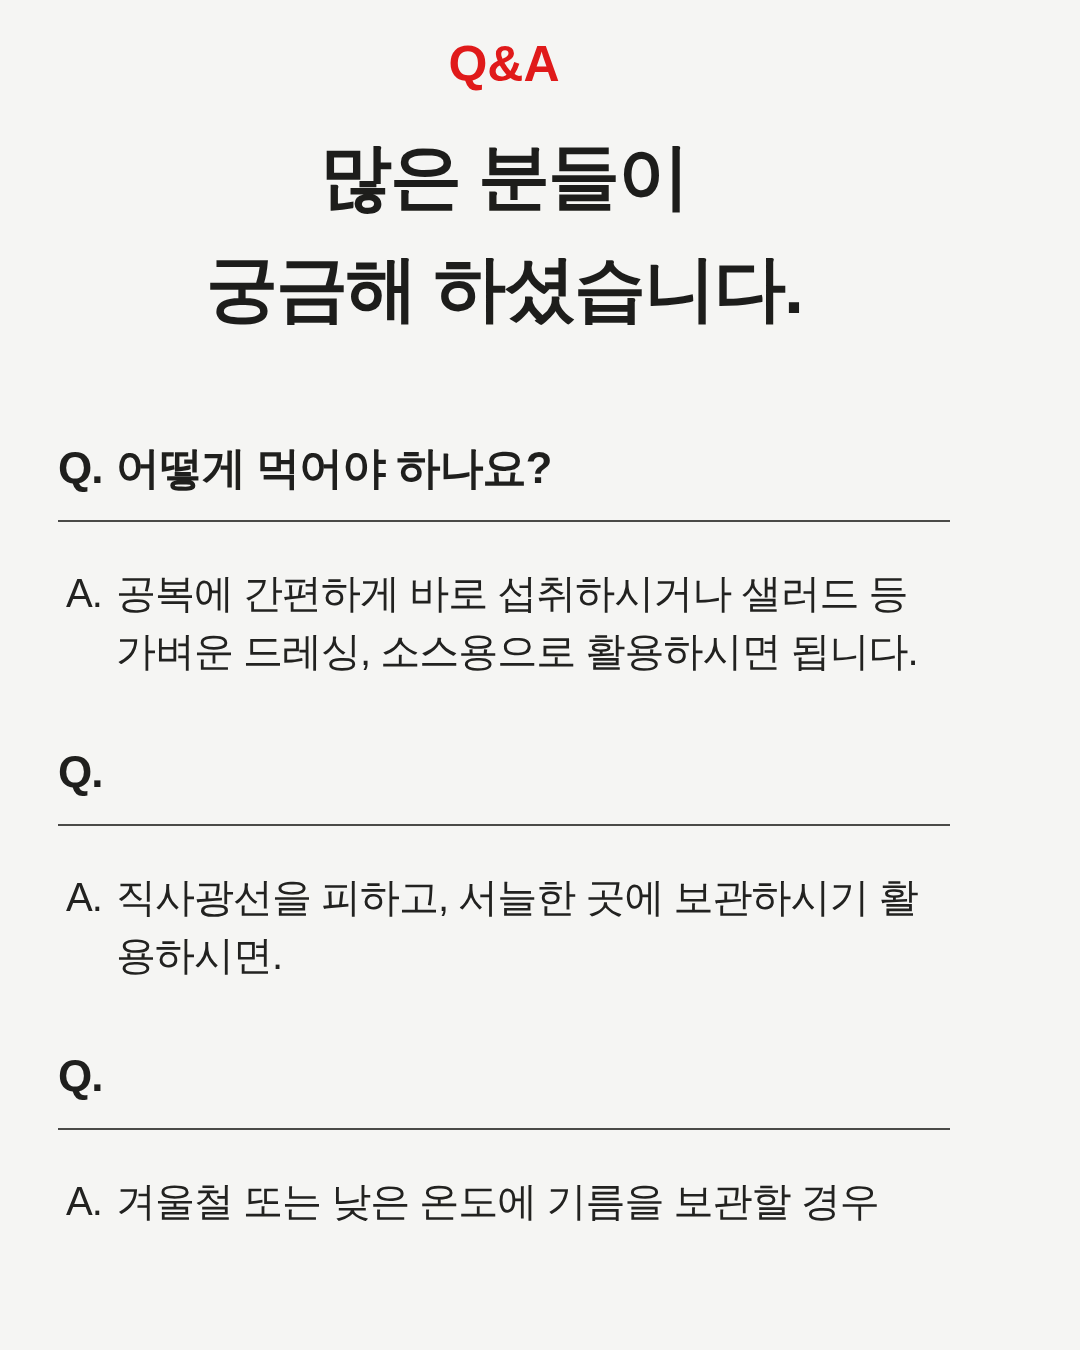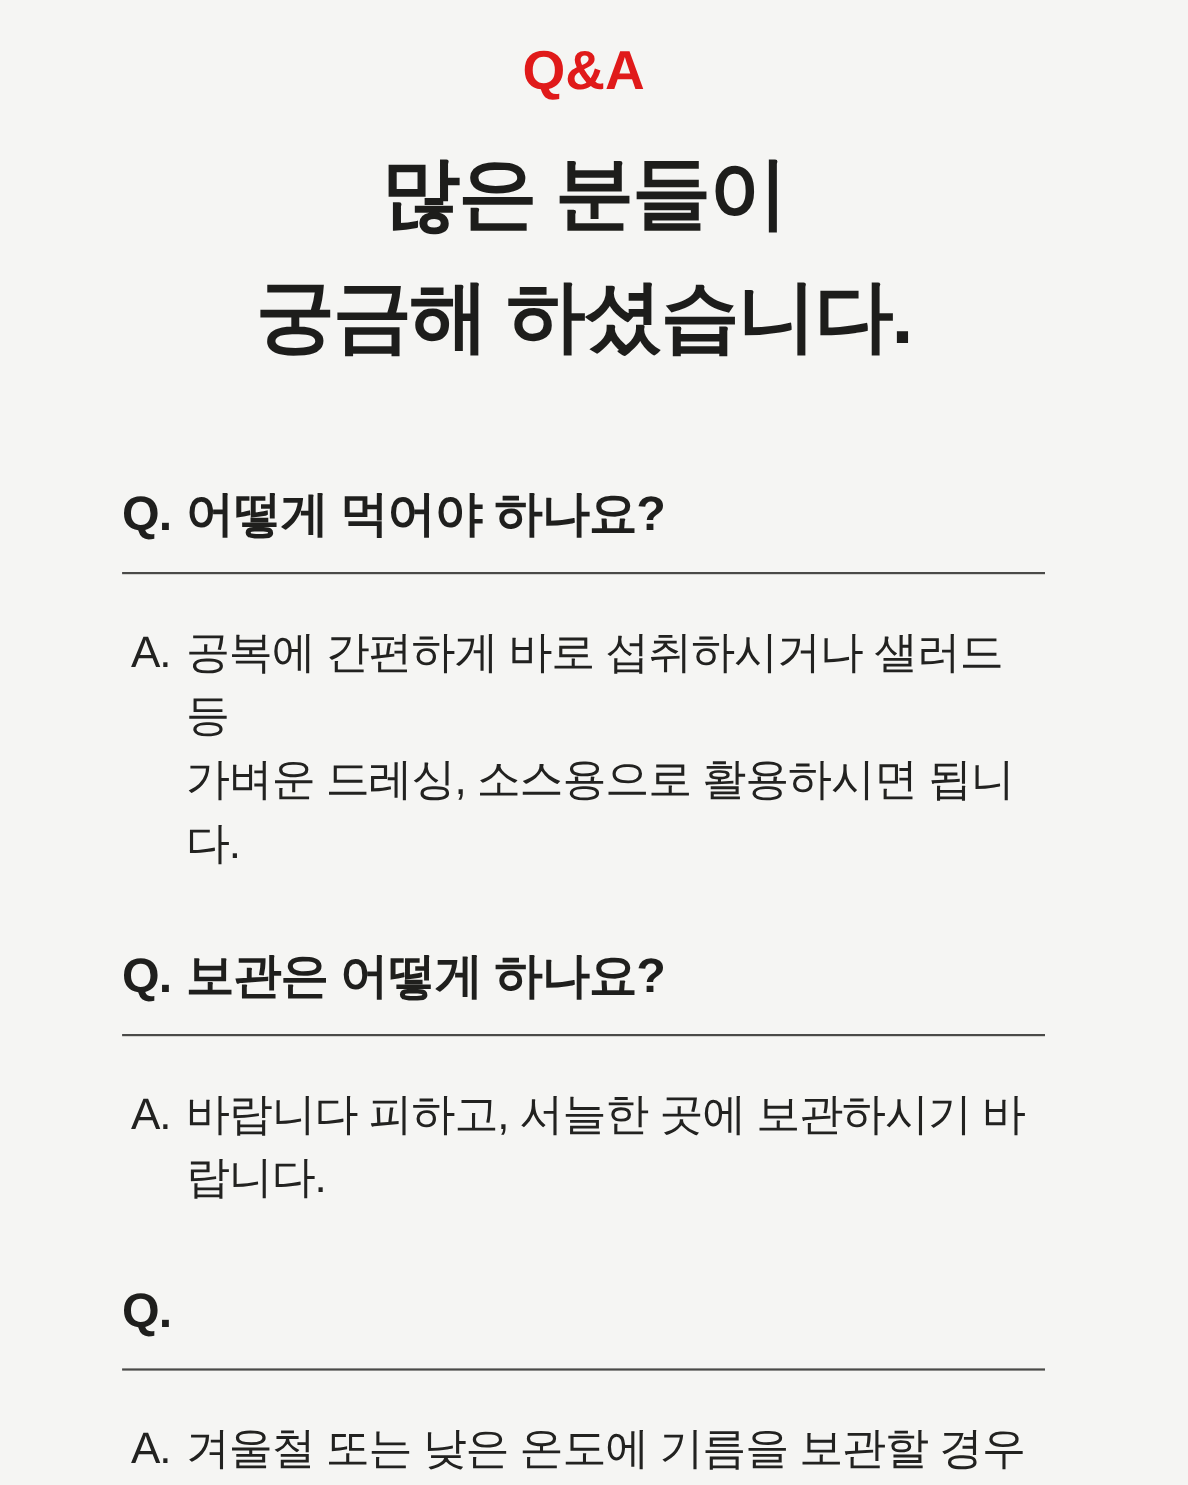--- a/index.html
+++ b/index.html
@@ -11,21 +11,21 @@
     height: 1350px;
     background: #f5f5f3;
     font-family: "Liberation Sans", "DejaVu Sans", sans-serif;
     color: #1d1d1b;
     overflow: hidden;
   }
   .page {
     box-sizing: border-box;
     width: 1080px;
     height: 1350px;
-    padding: 36px 130px 0 111px;
+    padding: 36px 130px 0 58px;
   }
   
   .eyebrow {
     text-align: center;
     font-size: 50px;
     line-height: 56px;
     font-weight: 700;
     letter-spacing: 0;
   }
   .main-title {
@@ -105,27 +105,26 @@
       <span class="answer-text">
             <div>공복에 간편하게 바로 섭취하시거나 샐러드 등</div>
             <div>가벼운 드레싱, 소스용으로 활용하시면 됩니다.</div>
           </span>
     </div>
   </div>
 
   <div class="faq-item">
     <div class="question-row">
       <span class="q-marker">Q.</span>
-      <span class="question-text">보관은 어떻게 하나요?</span>
     </div>
     <hr class="question-divider">
     <div class="answer-row">
       <span class="a-marker">A.</span>
       <span class="answer-text">
-            <div>바랍니다 피하고, 서늘한 곳에 보관하시기 바랍니다.</div>
+            <div>직사광선을 피하고, 서늘한 곳에 보관하시기 활용하시면.</div>
           </span>
     </div>
   </div>
 
   <div class="faq-item">
     <div class="question-row">
       <span class="q-marker">Q.</span>
     </div>
     <hr class="question-divider">
     <div class="answer-row">

